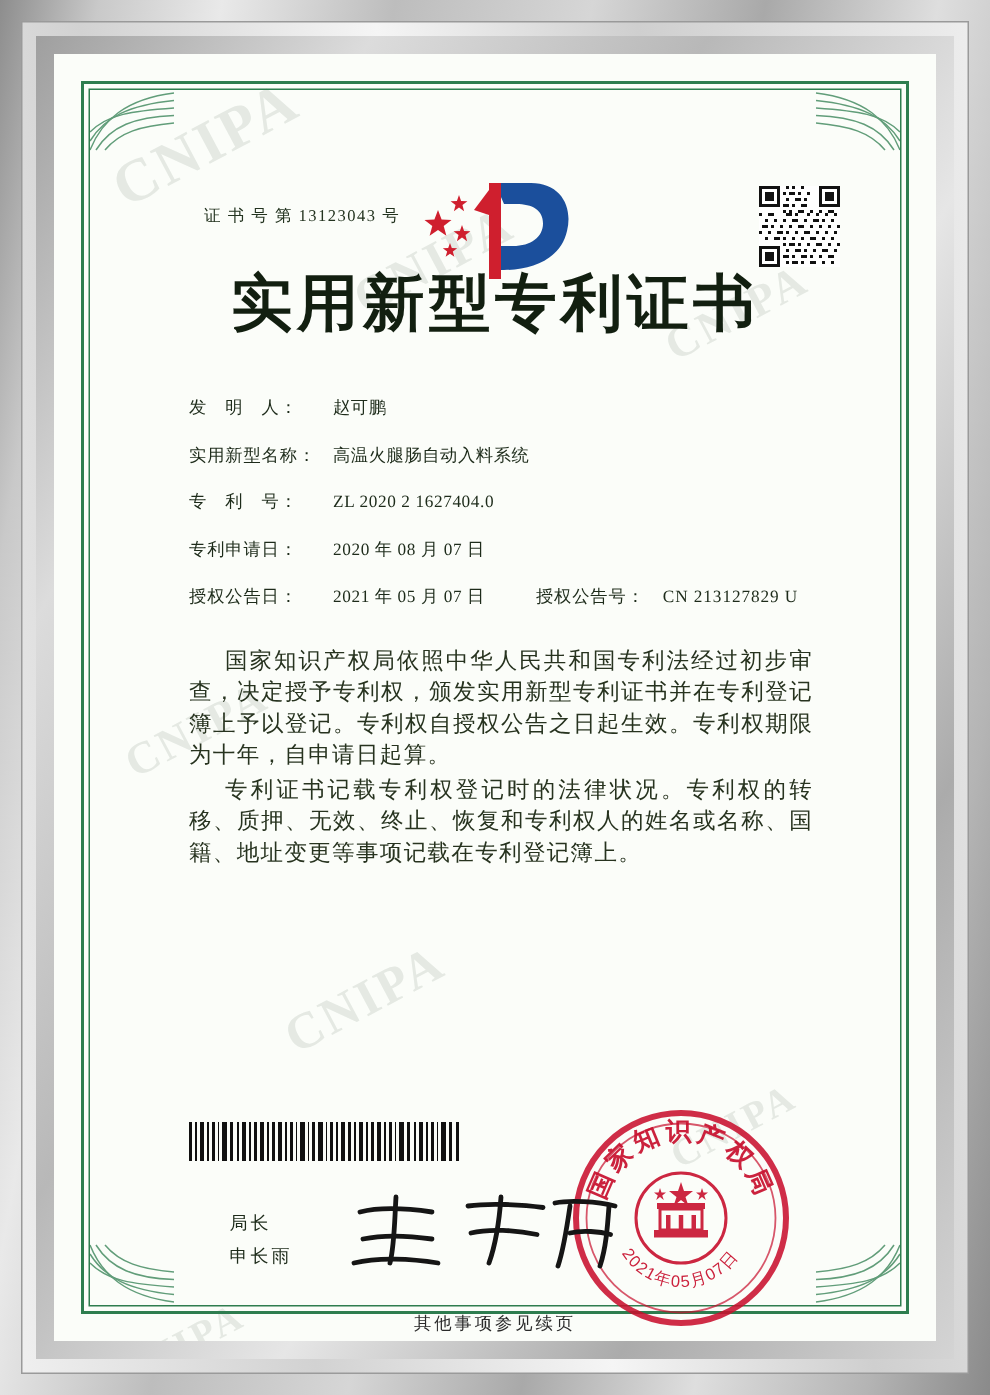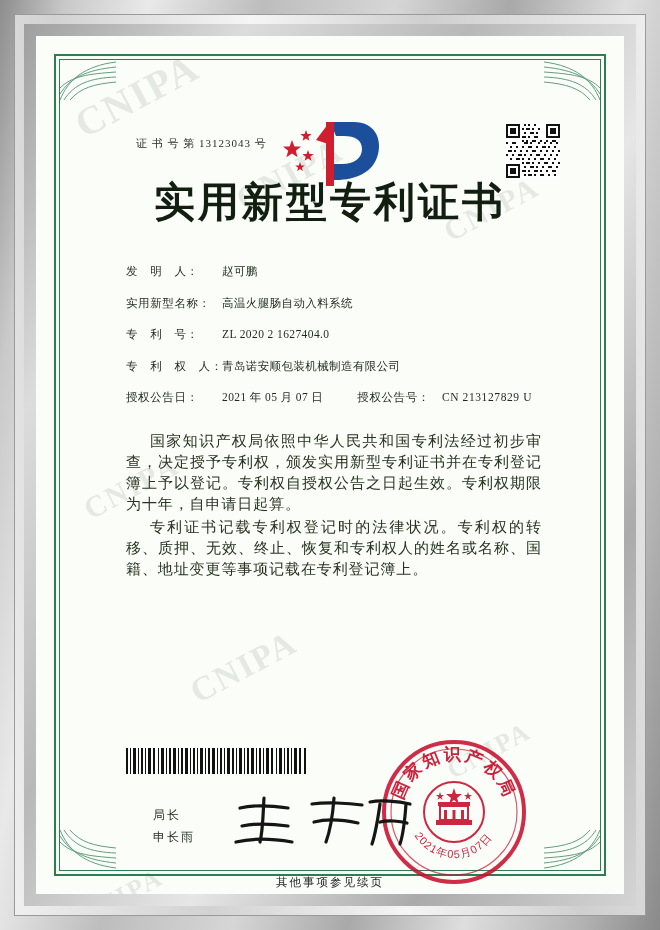--- a/index.html
+++ b/index.html
@@ -429,22 +429,22 @@
             </div>
             <div class="field">
               <span class="lbl">实用新型名称：</span>
               <span class="val">高温火腿肠自动入料系统</span>
             </div>
             <div class="field">
               <span class="lbl">专　利　号：</span>
               <span class="val">ZL 2020 2 1627404.0</span>
             </div>
             <div class="field">
-              <span class="lbl">专　利　权　人：</span>
-              <span class="val">青岛诺安顺包装机械制造有限公司</span>
+              <span class="lbl">专利申请日：</span>
+              <span class="val">2020 年 08 月 07 日</span>
             </div>
             <div class="field">
               <span class="lbl">授权公告日：</span>
               <span class="val">2021 年 05 月 07 日</span>
               <span class="lbl2">授权公告号：</span>
               <span class="val2">CN 213127829 U</span>
             </div>
           </div>
 
           <div class="para">

